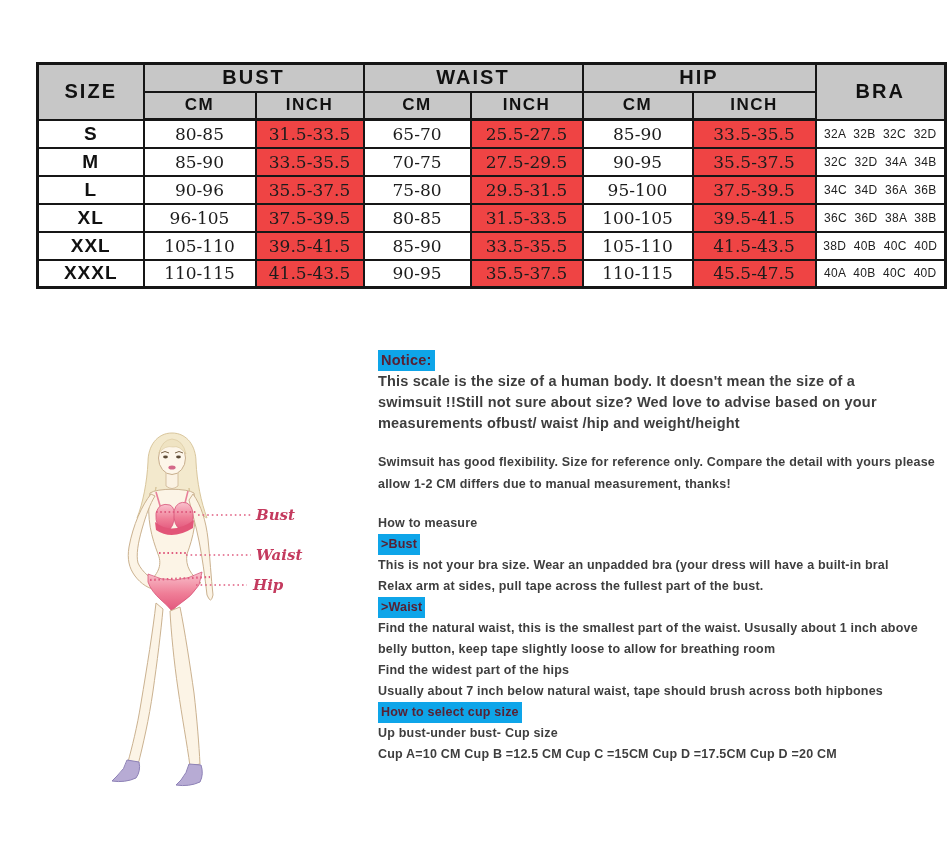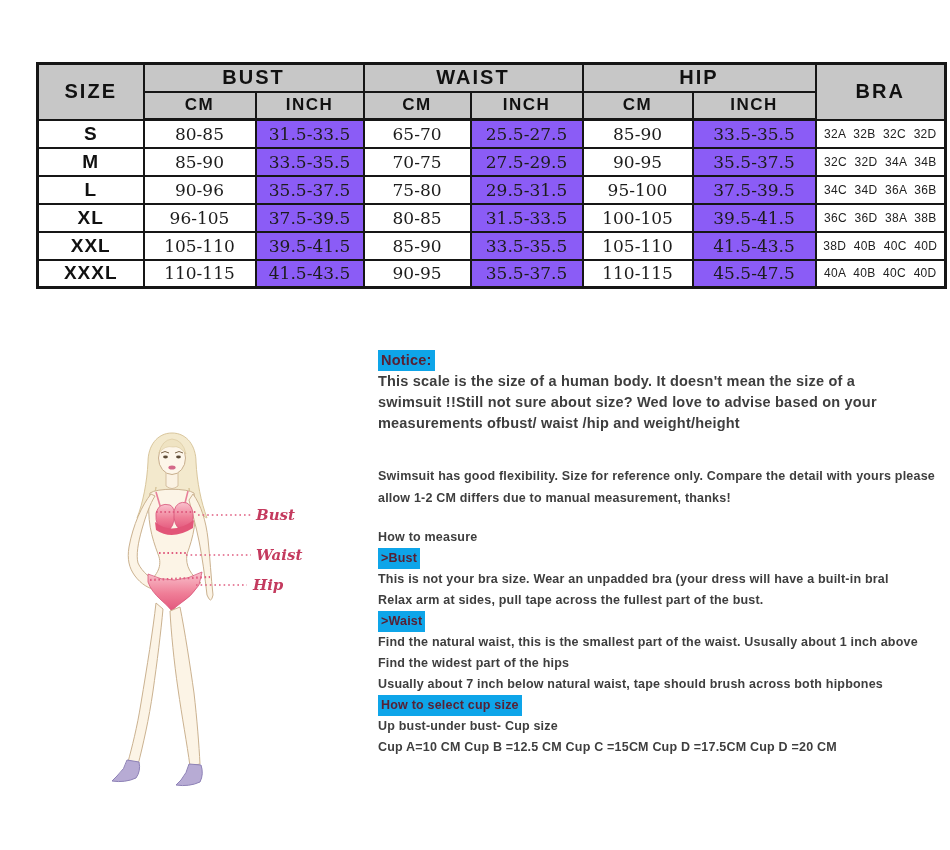--- a/index.html
+++ b/index.html
@@ -20,33 +20,33 @@
   .chart thead tr{height:28px;}
   .chart tbody tr{height:28px;}
   .chart th{
     background:#c7c7c7;font-weight:600;font-size:20px;color:#111;
     letter-spacing:2px;font-family:"Liberation Sans",sans-serif;
   }
   .chart .sub th{font-size:17px;letter-spacing:1.5px;}
   .chart thead .sub th{border-bottom:3px solid #161616;}
   td.size{font-size:19px;font-weight:600;letter-spacing:1px;color:#111;}
   td.num{font-family:"DejaVu Serif",serif;font-size:17px;color:#1c1c1c;}
-  td.inch{background:#8b5cf6;}
+  td.inch{background:#ef4444;}
   td.bra{font-size:12px;color:#222;letter-spacing:0.3px;word-spacing:4px;}
   
   .notes{
     position:absolute;left:378px;top:350px;width:560px;
     font-weight:bold;color:#3e3e3e;
   }
   .notes div{white-space:nowrap;}
   .n-big{font-size:14.5px;line-height:21px;letter-spacing:0.2px;}
   .n-sm{font-size:12.5px;line-height:21px;letter-spacing:0.2px;}
   .lh22{line-height:22px;}
   .hl{background:#0ea5e9;color:#572134;padding:0 3px;display:inline-block;}
-  .gap19{margin-top:31px;}
+  .gap19{margin-top:17px;}
   .gap18{margin-top:18px;}
   .gap24{}
   
   .figure-wrap{position:absolute;left:60px;top:425px;width:310px;height:405px;}
   .fig-label{
     font-family:"DejaVu Serif",serif;font-style:italic;font-weight:bold;
     font-size:15px;fill:#c43a5e;
   }
 </style>
 </head>
@@ -210,19 +210,20 @@
 
   <div class="n-sm lh22 gap19">Swimsuit has good flexibility. Size for reference only. Compare the detail with yours please</div>
   <div class="n-sm lh22">allow 1-2 CM differs due to manual measurement, thanks!</div>
 
   <div class="n-sm gap18">How to measure</div>
   <div class="n-sm"><span class="hl">&gt;Bust</span></div>
   <div class="n-sm">This is not your bra size. Wear an unpadded bra (your dress will have a built-in bral</div>
   <div class="n-sm">Relax arm at sides, pull tape across the fullest part of the bust.</div>
   <div class="n-sm"><span class="hl">&gt;Waist</span></div>
   <div class="n-sm">Find the natural waist, this is the smallest part of the waist. Ususally about 1 inch above</div>
+  <div class="n-sm">belly button, keep tape slightly loose to allow for breathing room</div>
   <div class="n-sm">Find the widest part of the hips</div>
   <div class="n-sm">Usually about 7 inch below natural waist, tape should brush across both hipbones</div>
 
   <div class="n-sm gap24"><span class="hl">How to select cup size</span></div>
   <div class="n-sm">Up bust-under bust- Cup size</div>
   <div class="n-sm">Cup A=10 CM Cup B =12.5 CM Cup C =15CM Cup D =17.5CM Cup D =20 CM</div>
 </div>
 
 </body></html>

